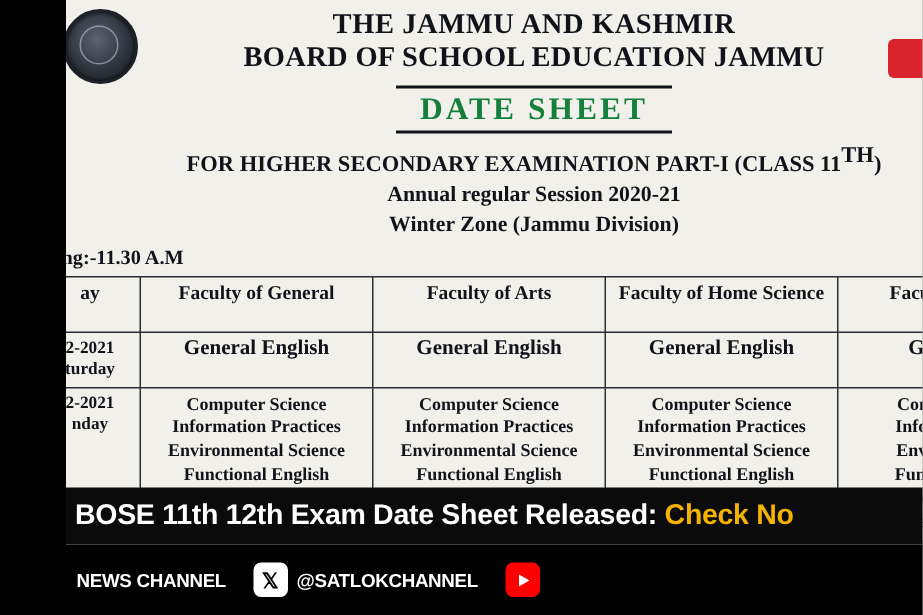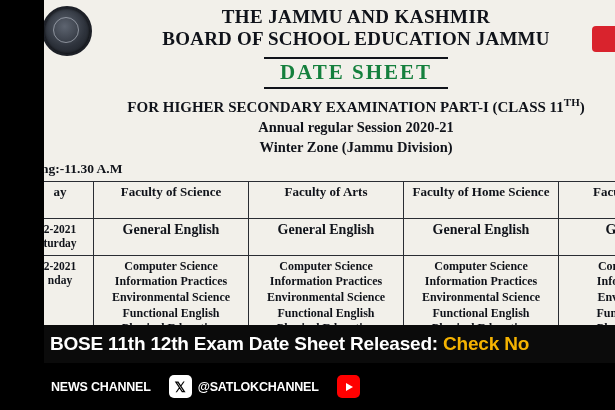--- a/index.html
+++ b/index.html
@@ -62,21 +62,21 @@
     border-top: 2px solid #10131a;
     border-bottom: 2px solid #10131a;
     padding: 1px 16px 2px 16px;
   }
   .subtitle1 {
     margin-top: 7px;
     font-weight: bold;
     font-size: 15px;
     color: #10131a;
   }
-  .subtitle1 sup { font-size: 11px; }
+  .subtitle1 sup { font-size: 15px; }
   .subtitle2 {
     margin-top: 3px;
     font-weight: bold;
     font-size: 14.5px;
     color: #10131a;
   }
   .subtitle3 {
     margin-top: 3px;
     font-weight: bold;
     font-size: 14.5px;
@@ -281,21 +281,21 @@
         <div class="subtitle2">Annual regular Session 2020-21</div>
         <div class="subtitle3">Winter Zone (Jammu Division)</div>
       </div>
 
       <div class="timing">ming:-11.30 A.M</div>
 
       <table class="ds">
         <thead>
           <tr>
             <th class="hdr col-day">ay</th>
-            <th class="hdr col-fac">Faculty of Science</th>
+            <th class="hdr col-fac">Faculty of General</th>
             <th class="hdr col-fac">Faculty of Arts</th>
             <th class="hdr col-fac">Faculty of Home Science</th>
             <th class="hdr col-fac">Faculty of Com</th>
           </tr>
         </thead>
         <tbody>
           <tr>
             <td class="daycell col-day">
               <div>2-2021</div>
               <div>turday</div>

